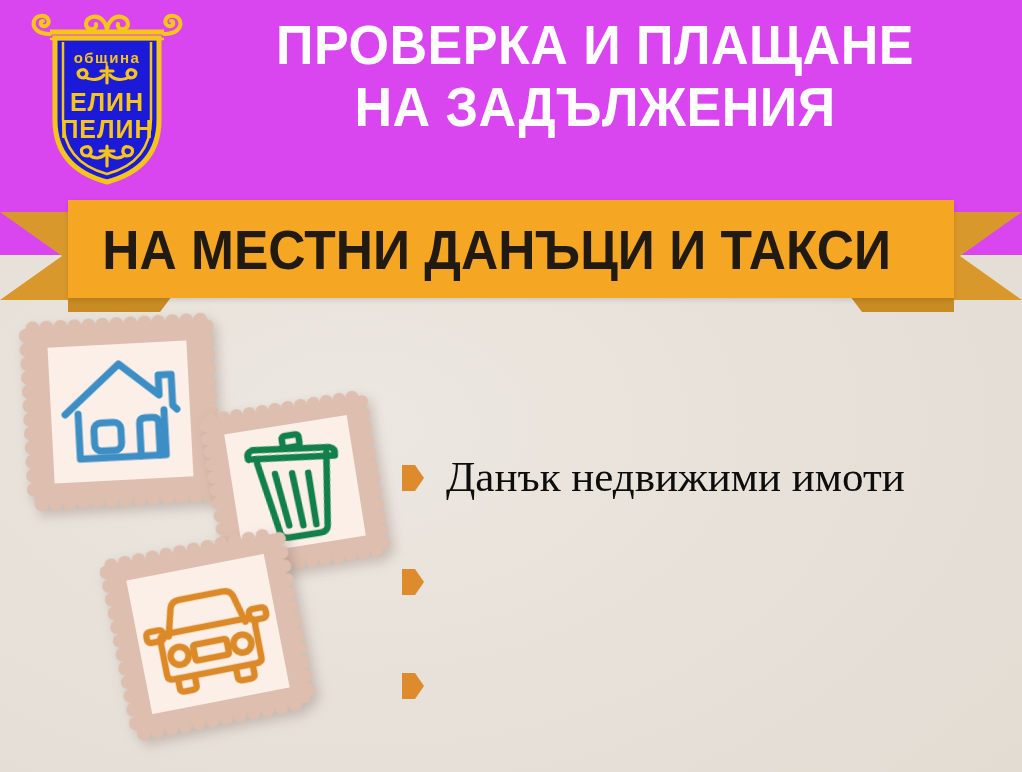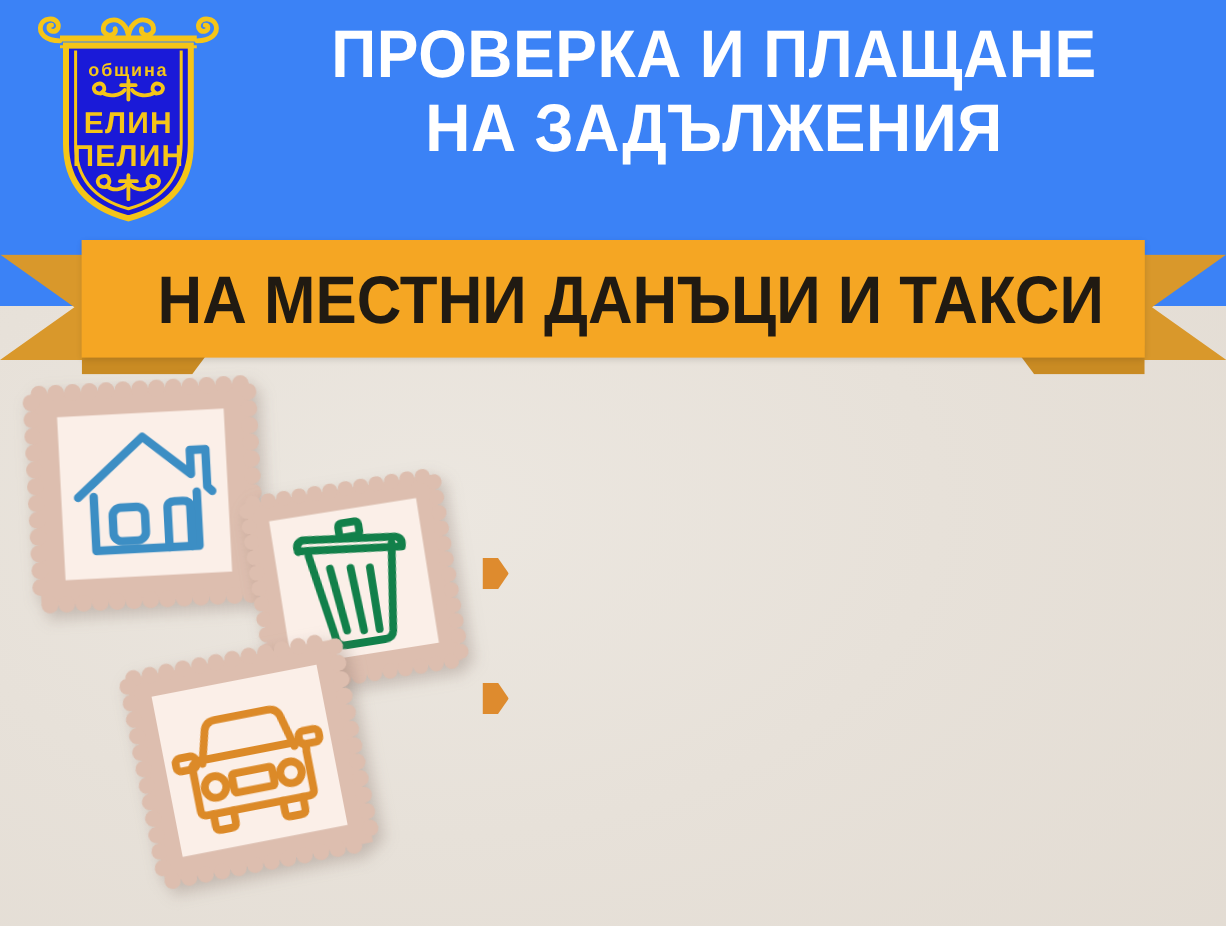--- a/index.html
+++ b/index.html
@@ -11,21 +11,21 @@
   }
   
   .bg-base{
     position:absolute;inset:0;
     background:radial-gradient(ellipse at 35% 55%, #ece7e0 0%, #e7e1d9 45%, #e2dbd2 100%);
   }
 
   
   .header{
     position:absolute;left:0;top:0;width:1022px;height:255px;
-    background:#3b82f6;
+    background:#d946ef;
     overflow:hidden;
   }
   .header-title{
     position:absolute;left:185px;top:14px;width:820px;
     text-align:center;
     color:#ffffff;
     font-family:"Liberation Sans", sans-serif;
     font-weight:bold;
     font-size:56px;
     line-height:62px;
@@ -63,21 +63,21 @@
     clip-path:polygon(0 0, 110px 0, 92px 24px, 0 24px);
   }
   .ribbon-fold-r{
     position:absolute;right:68px;top:98px;width:110px;height:24px;
     background:#C98B23;
     clip-path:polygon(0 0, 110px 0, 110px 24px, 18px 24px);
   }
   .ribbon-main{
     position:absolute;left:68px;top:10px;width:886px;height:98px;
     background:#F5A623;
-    display:flex;align-items:center;justify-content:flex-end;
+    display:flex;align-items:center;justify-content:flex-start;
     box-shadow:0 2px 5px rgba(0,0,0,0.12);
   }
   .ribbon-text{
     color:#201A12;
     font-family:"Liberation Sans", sans-serif;
     font-weight:bold;
     font-size:56px;
     letter-spacing:0px;
     transform:scaleX(0.92);
     white-space:nowrap;
@@ -378,17 +378,21 @@
       <rect x="83" y="106" width="34" height="16" rx="2"></rect>
       <path d="M62 136 L62 146 Q62 150 67 150 L74 150 Q79 150 79 146 L79 136"></path>
       <path d="M121 136 L121 146 Q121 150 126 150 L133 150 Q138 150 138 146 L138 136"></path>
     </g>
   </svg>
 </div>
 
 <div class="list">
   <div class="list-item">
     <span class="bullet"></span>
+    <span class="list-label">Данък недвижими имоти</span>
   </div>
   <div class="list-item">
     <span class="bullet"></span>
   </div>
+  <div class="list-item">
+    <span class="bullet"></span>
+  </div>
 </div>
 
 </body></html>

